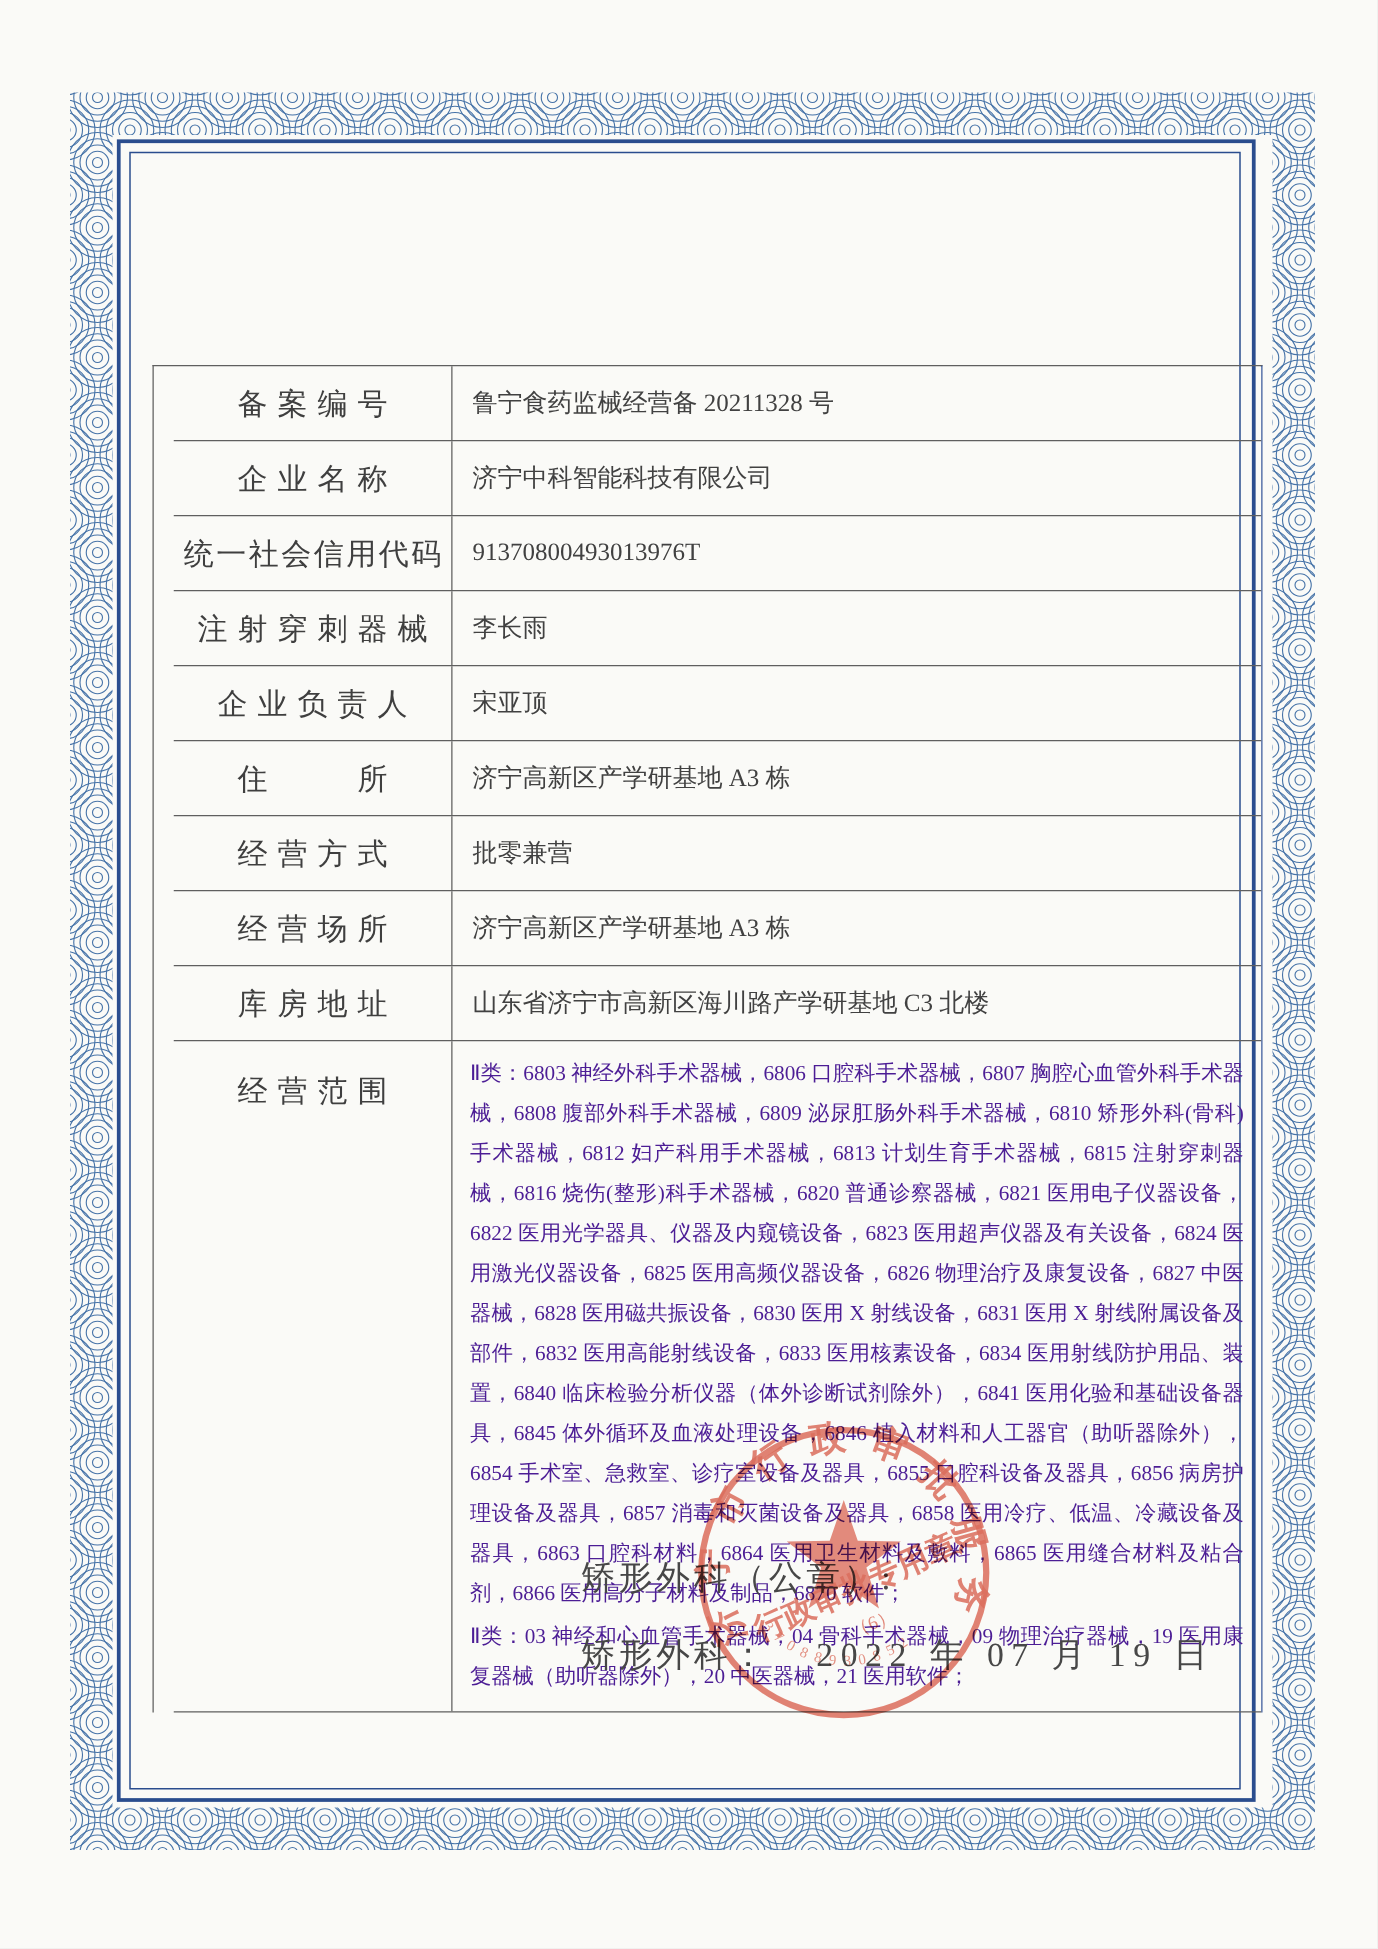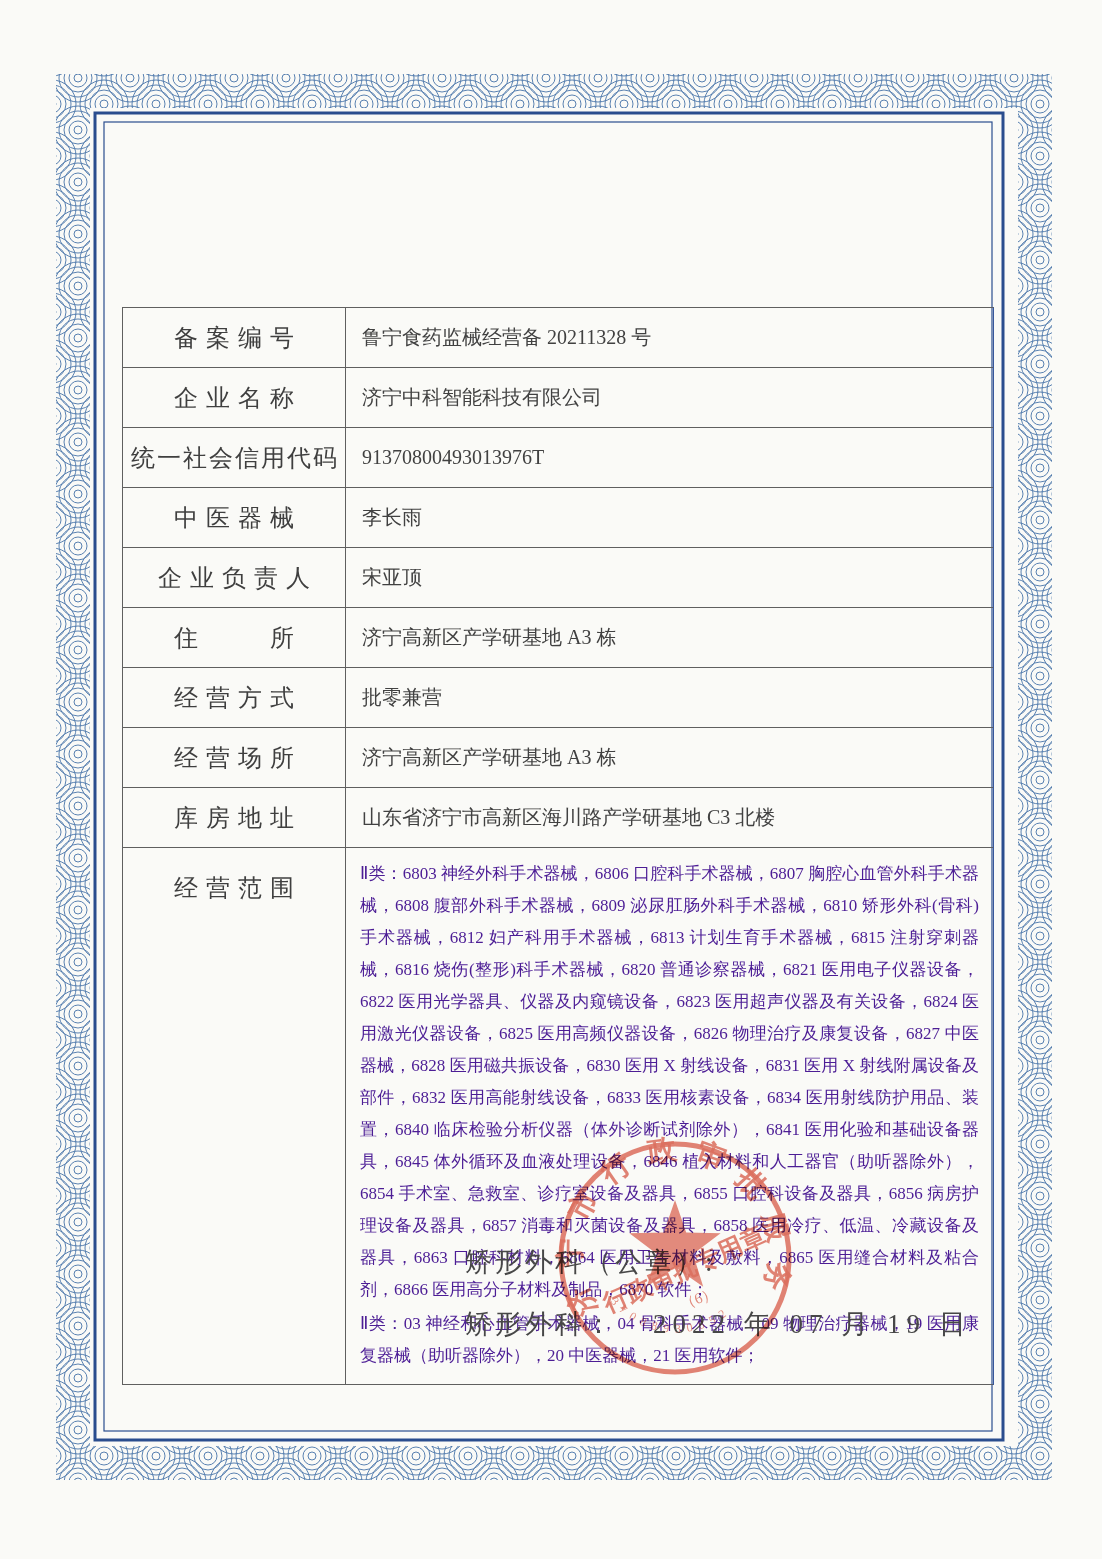--- a/index.html
+++ b/index.html
@@ -15,25 +15,26 @@
   .title{
     position:absolute;left:102px;top:208px;width:890px;
     text-align:center;
     font-size:46px;font-weight:bold;
     letter-spacing:4px;
     color:#6e5e3c;
     text-shadow:0.5px 0.5px 0 #8a7850;
     z-index:2;
   }
   .cert-table{
-    position:absolute;left:122px;top:307px;width:870px;
+    position:absolute;left:122px;top:292px;width:870px;
     border-top:1px solid #5f5f5f;
     border-left:1px solid #5f5f5f;
     border-right:1px solid #39589b;
     z-index:2;
+    padding-left:16px;
   }
   .row{
     display:flex;
     border-bottom:1px solid #5f5f5f;
     min-height:59px;
   }
   .cell-label{
     width:223px;flex:0 0 223px;
     border-right:1px solid #5f5f5f;
     display:flex;align-items:center;justify-content:center;
@@ -118,21 +119,21 @@
     </div>
     <div class="row">
       <div class="cell-label">企业名称</div>
       <div class="cell-value">济宁中科智能科技有限公司</div>
     </div>
     <div class="row long">
       <div class="cell-label">统一社会信用代码</div>
       <div class="cell-value">91370800493013976T</div>
     </div>
     <div class="row">
-      <div class="cell-label">中医器械</div>
+      <div class="cell-label">注射穿刺器械</div>
       <div class="cell-value">李长雨</div>
     </div>
     <div class="row">
       <div class="cell-label">企业负责人</div>
       <div class="cell-value">宋亚顶</div>
     </div>
     <div class="row">
       <div class="cell-label">住　　所</div>
       <div class="cell-value">济宁高新区产学研基地 A3 栋</div>
     </div>

